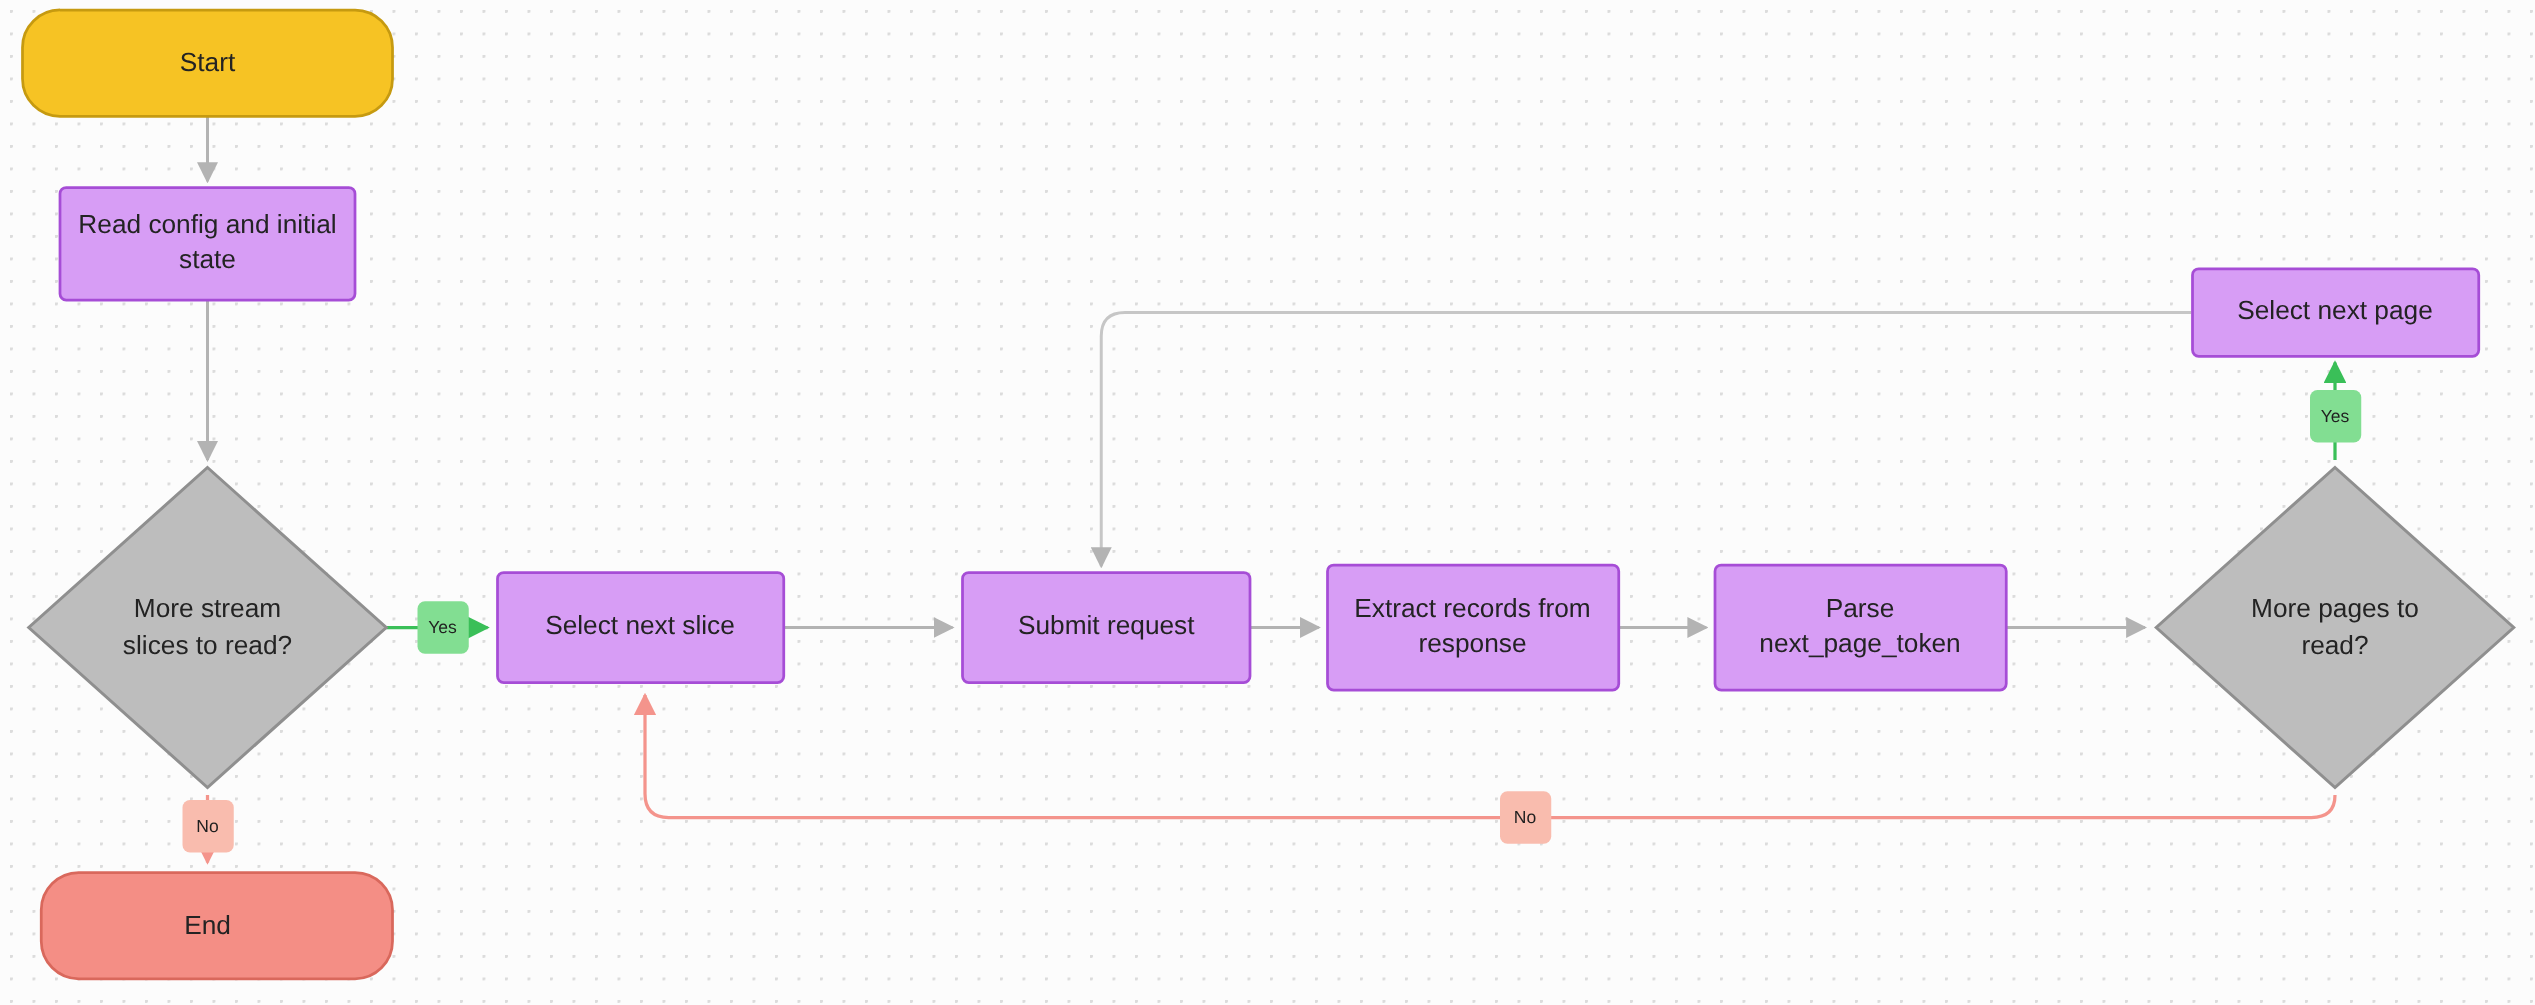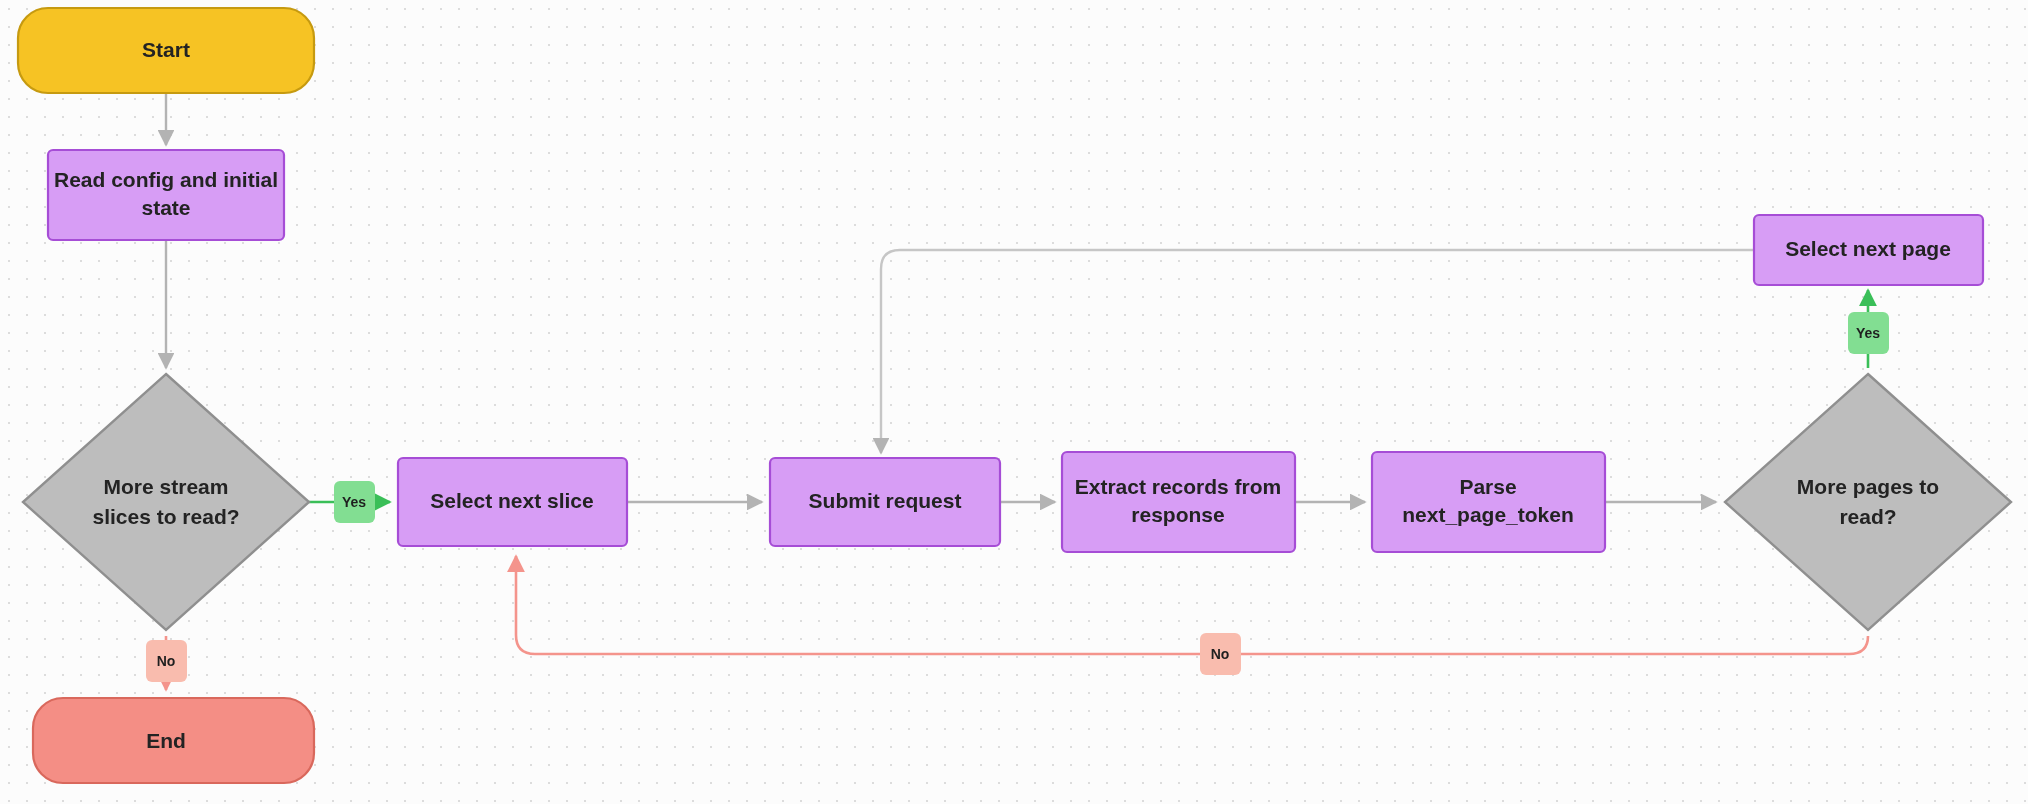--- a/index.html
+++ b/index.html
@@ -12,21 +12,20 @@
   }
   #canvas {
     position: relative;
     width: 2028px;
     height: 804px;
     overflow: hidden;
     background-color: #fcfcfc;
     background-image: radial-gradient(circle at 1px 1px, #dcdcdc 1.3px, transparent 1.4px);
     background-size: 18px 18px;
     background-position: 8px 8px;
-    font-weight: bold;
   }
   #flow {
     position: absolute;
     left: 0;
     top: 0;
     width: 2028px;
     height: 804px;
   }
   .node-label {
     font-family: "Liberation Sans", sans-serif;

